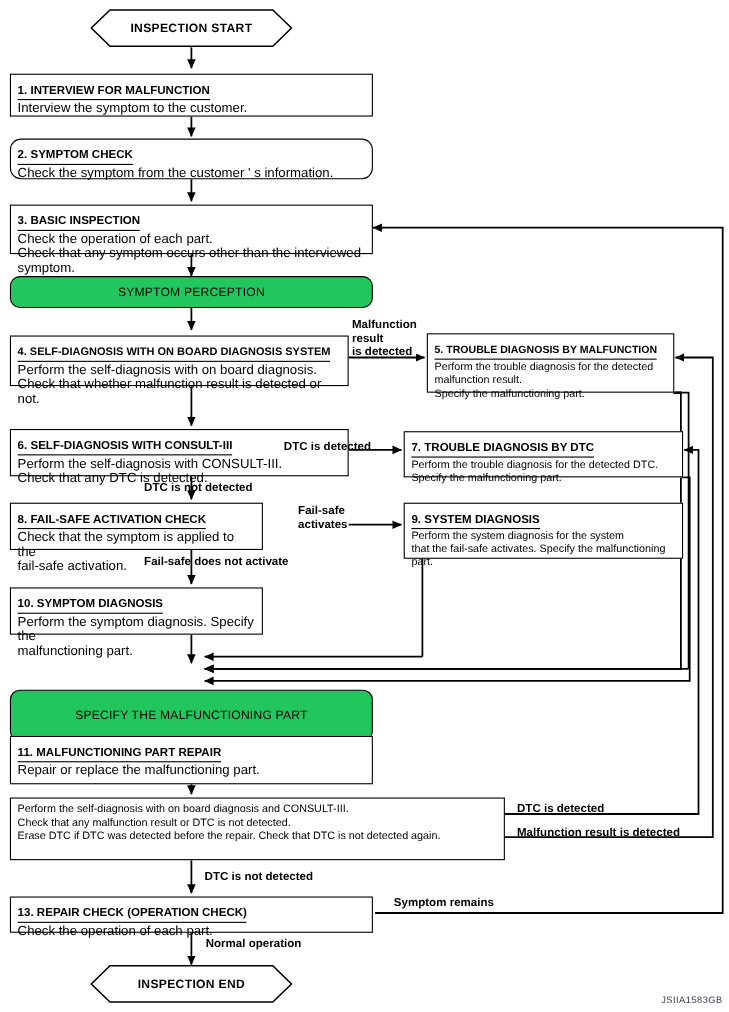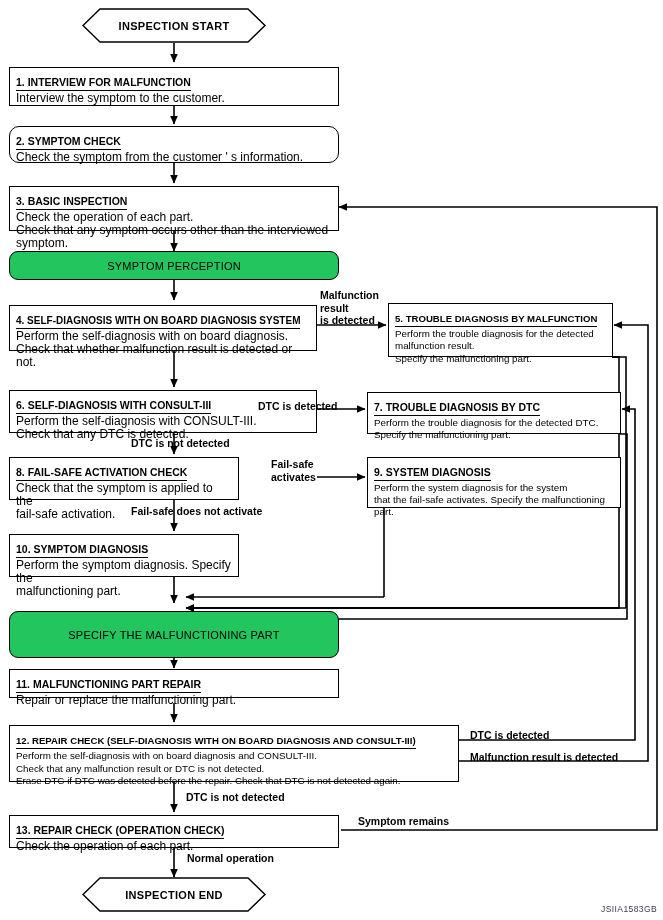--- a/index.html
+++ b/index.html
@@ -168,21 +168,21 @@
     <svg width="184" height="35" viewBox="0 0 184 35">
       <polygon points="18,1 166,1 183,17.5 166,34 18,34 1,17.5" fill="#fff" stroke="#000" stroke-width="1.4"></polygon>
     </svg>
     <div class="hexlabel">INSPECTION END</div>
   </div>
 
   <div class="node stadium" style="left:9px; top:251px; width:330px; height:29px;">
     <span>SYMPTOM PERCEPTION</span>
   </div>
 
-  <div class="node stadium" style="left:9px; top:611px; width:330px; height:47px;">
+  <div class="node stadium" style="left:9px; top:627px; width:330px; height:47px;">
     <span>SPECIFY THE MALFUNCTIONING PART</span>
   </div>
 
   <div class="node boxproc" style="left:9px; top:67px; width:330px; height:39px;">
     <div class="ttlwrap"><span class="ttl">1. INTERVIEW FOR MALFUNCTION</span></div>
     <div class="body">Interview the symptom to the customer.</div>
   </div>
 
   <div class="node boxproc" style="left:9px; top:126px; width:330px; height:37px;border-radius:10px;">
     <div class="ttlwrap"><span class="ttl">2. SYMPTOM CHECK </span></div>
@@ -232,27 +232,26 @@
 that the fail-safe activates. Specify the malfunctioning
 part.</div>
   </div>
 
   <div class="node boxproc" style="left:9px; top:534px; width:230px; height:43px;">
     <div class="ttlwrap"><span class="ttl">10. SYMPTOM DIAGNOSIS</span></div>
     <div class="body">Perform the symptom diagnosis. Specify the
 malfunctioning part.</div>
   </div>
 
-  <div class="node boxproc" style="left:9px; top:669px; width:330px; height:29px;">
+  <div class="node boxproc" style="left:9px; top:669px; width:330px; height:44px;">
     <div class="ttlwrap"><span class="ttl">11. MALFUNCTIONING PART REPAIR</span></div>
     <div class="body">Repair or replace the malfunctioning part.</div>
   </div>
 
   <div class="node boxproc" style="left:9px; top:725px; width:450px; height:57px;">
-    <div class="ttlwrap"><span class="ttl" style="font-size:9.6px;">12. REPAIR CHECK (SELF-DIAGNOSIS  WITH ON BOARD DIAGNOSIS AND CONSULT-III)</span></div>
     <div class="body" style="font-size:9.8px; line-height:12.6px;">Perform the self-diagnosis with on board diagnosis and CONSULT-III.
 Check that any malfunction result or DTC is not detected.
 Erase DTC if DTC was detected before the repair. Check that DTC is not detected again.</div>
   </div>
 
   <div class="node boxproc" style="left:9px; top:815px; width:330px; height:33px;">
     <div class="ttlwrap"><span class="ttl">13. REPAIR CHECK (OPERATION CHECK) </span></div>
     <div class="body">Check the operation of each part.</div>
   </div>
 

